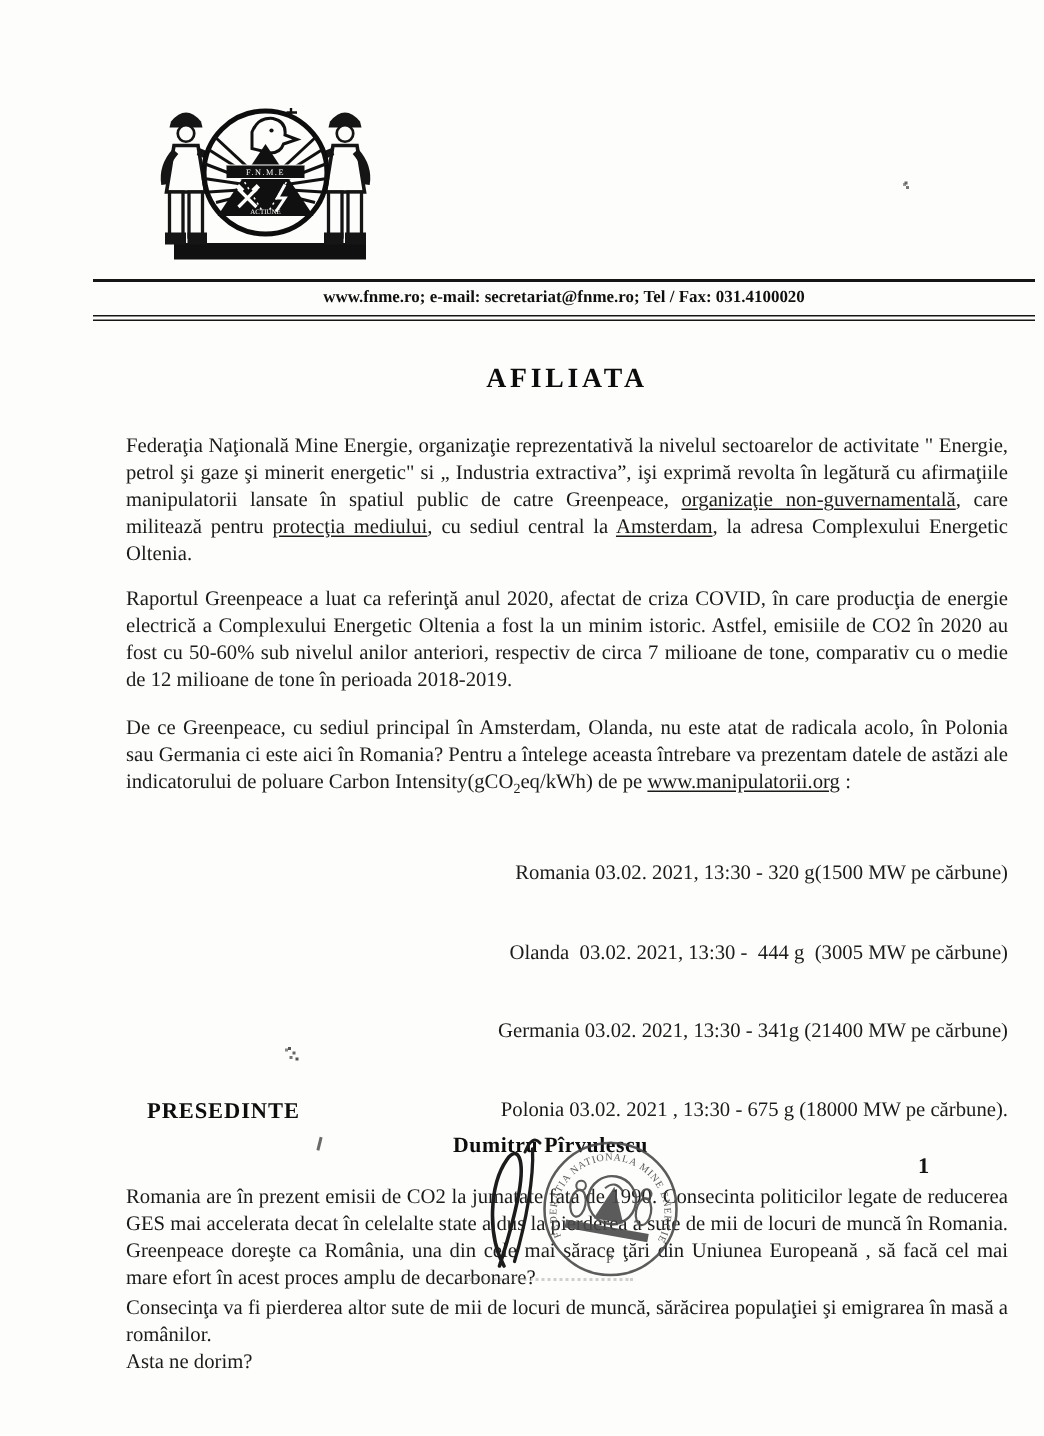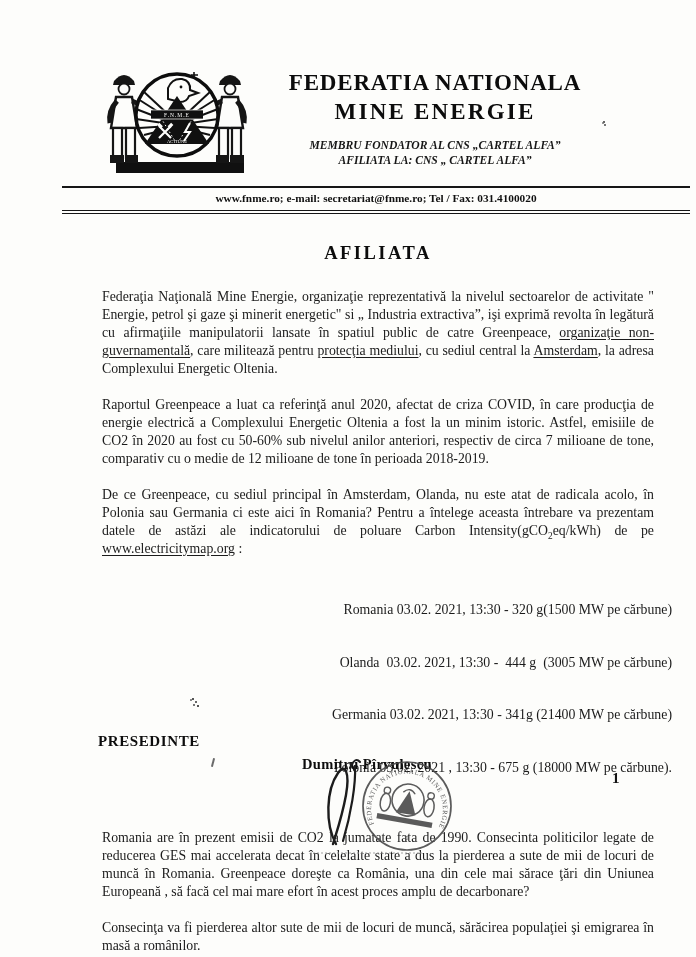--- a/index.html
+++ b/index.html
@@ -18,21 +18,21 @@
            box-shadow:1px 3px 0 #777,-1px 1px 0 #999;}
   
   .address{
     position:absolute;top:186px;left:62px;right:6px;
     border-top:2.4px solid #161616;border-bottom:4px double #161616;
     padding:3px 0 4px;text-align:center;font-weight:bold;font-size:11.3px;line-height:15px;color:#101010;
   }
   
   .body{position:absolute;top:244px;left:84px;width:588px;font-size:13.8px;line-height:18px;text-align:justify;}
   .title{font-size:18.5px;font-weight:bold;letter-spacing:2.5px;text-align:center;margin:0 0 26px;color:#0c0c0c;}
-  .body p{margin:18px;}
+  .body p{margin:0;}
   .p1{margin-bottom:12px !important;}
   .p2{margin-bottom:14px !important;}
   .p3{margin-bottom:8px !important;}
   .data-lines{margin:0 0 6px;line-height:17.5px;white-space:pre;text-align:right;}
   .p4{margin-bottom:2px !important;}
   .u{text-decoration:underline;text-underline-offset:2px;}
   sub{font-size:.68em;line-height:0;}
   
   .presedinte{position:absolute;top:733px;left:84px;width:588px;padding-left:14px;box-sizing:border-box;
               text-align:left;font-weight:bold;font-size:15px;letter-spacing:.6px;color:#0d0d0d;}
@@ -97,42 +97,34 @@
         <path d="M71 72 L83 60 M71 60 L83 72"></path>
       </g>
       <rect x="69.5" y="58" width="5" height="3.2" fill="#fdfdfb" transform="rotate(45 72 59.6)"></rect>
       <rect x="80" y="58" width="5" height="3.2" fill="#fdfdfb" transform="rotate(-45 82.5 59.6)"></rect>
       <path d="M102 57 L97 66 L102 66 L96 75" stroke="#fdfdfb" stroke-width="2" fill="none"></path>
 
       <text x="89" y="76.5" font-size="4.6" fill="#fdfdfb" text-anchor="middle" font-family="Liberation Serif, serif">ACTIUNE</text>
     </svg>
   </div>
 
-  <div class="head-text">
-    <div class="org1">FEDERATIA NATIONALA</div>
-    <div class="org2">MINE ENERGIE</div>
-    <div class="member">
-      <div>MEMBRU FONDATOR AL CNS „CARTEL ALFA”</div>
-      <div>AFILIATA LA: CNS „ CARTEL ALFA”</div>
-    </div>
-  </div>
   <div class="speck-a"></div>
 
   <div class="address">
     <div>www.fnme.ro; e-mail: secretariat@fnme.ro; Tel / Fax: 031.4100020</div>
   </div>
 
   <div class="body">
     <div class="title">AFILIATA</div>
 
     <p class="p1"><span>Federaţia Naţională Mine Energie, organizaţie reprezentativă la nivelul sectoarelor de activitate  " Energie, petrol şi gaze şi minerit energetic" si „ Industria extractiva”, işi exprimă revolta  în legătură cu afirmaţiile manipulatorii lansate în spatiul public de catre Greenpeace, </span><span class="u">organizaţie non-guvernamentală</span><span>, care militează pentru </span><span class="u">protecţia mediului</span><span>, cu sediul central la </span><span class="u">Amsterdam</span><span>, la adresa  Complexului Energetic Oltenia.</span></p>
 
     <p class="p2"><span>Raportul Greenpeace a luat ca referinţă anul 2020, afectat de criza COVID, în care producţia de energie electrică a Complexului Energetic Oltenia a fost la un minim istoric. Astfel, emisiile de CO2 în 2020 au fost cu 50-60% sub nivelul anilor anteriori, respectiv de circa 7 milioane de tone,  comparativ cu o medie de 12 milioane de tone în perioada 2018-2019.</span></p>
 
-    <p class="p3"><span>De ce Greenpeace, cu sediul principal în Amsterdam, Olanda, nu este atat de radicala acolo, în Polonia sau Germania ci este aici în Romania? Pentru a întelege aceasta întrebare va prezentam datele de astăzi ale indicatorului de poluare Carbon Intensity(gCO</span><sub>2</sub><span>eq/kWh) de pe </span><span class="u">www.electricitymap.org</span><span> :</span></p>
+    <p class="p3"><span>De ce Greenpeace, cu sediul principal în Amsterdam, Olanda, nu este atat de radicala acolo, în Polonia sau Germania ci este aici în Romania? Pentru a întelege aceasta întrebare va prezentam datele de astăzi ale indicatorului de poluare Carbon Intensity(gCO</span><sub>2</sub><span>eq/kWh) de pe </span><span class="u">www.manipulatorii.org</span><span> :</span></p>
 
     <div class="data-lines">
       <div>Romania 03.02. 2021, 13:30 - 320 g(1500 MW pe cărbune)</div>
       <div>Olanda  03.02. 2021, 13:30 -  444 g  (3005 MW pe cărbune)</div>
       <div>Germania 03.02. 2021, 13:30 - 341g (21400 MW pe cărbune)</div>
       <div>Polonia 03.02. 2021 , 13:30 - 675 g (18000 MW pe cărbune).</div>
     </div>
 
     <p class="p4"><span>Romania are în prezent emisii de CO2 la jumatate fata de 1990. Consecinta politicilor legate de reducerea GES mai accelerata decat în celelalte state a dus la pierderea a sute de mii de locuri de muncă în Romania. Greenpeace doreşte ca România, una din cele mai sărace ţări din Uniunea Europeană , să facă cel mai mare efort în acest proces amplu de decarbonare?</span></p>
 

